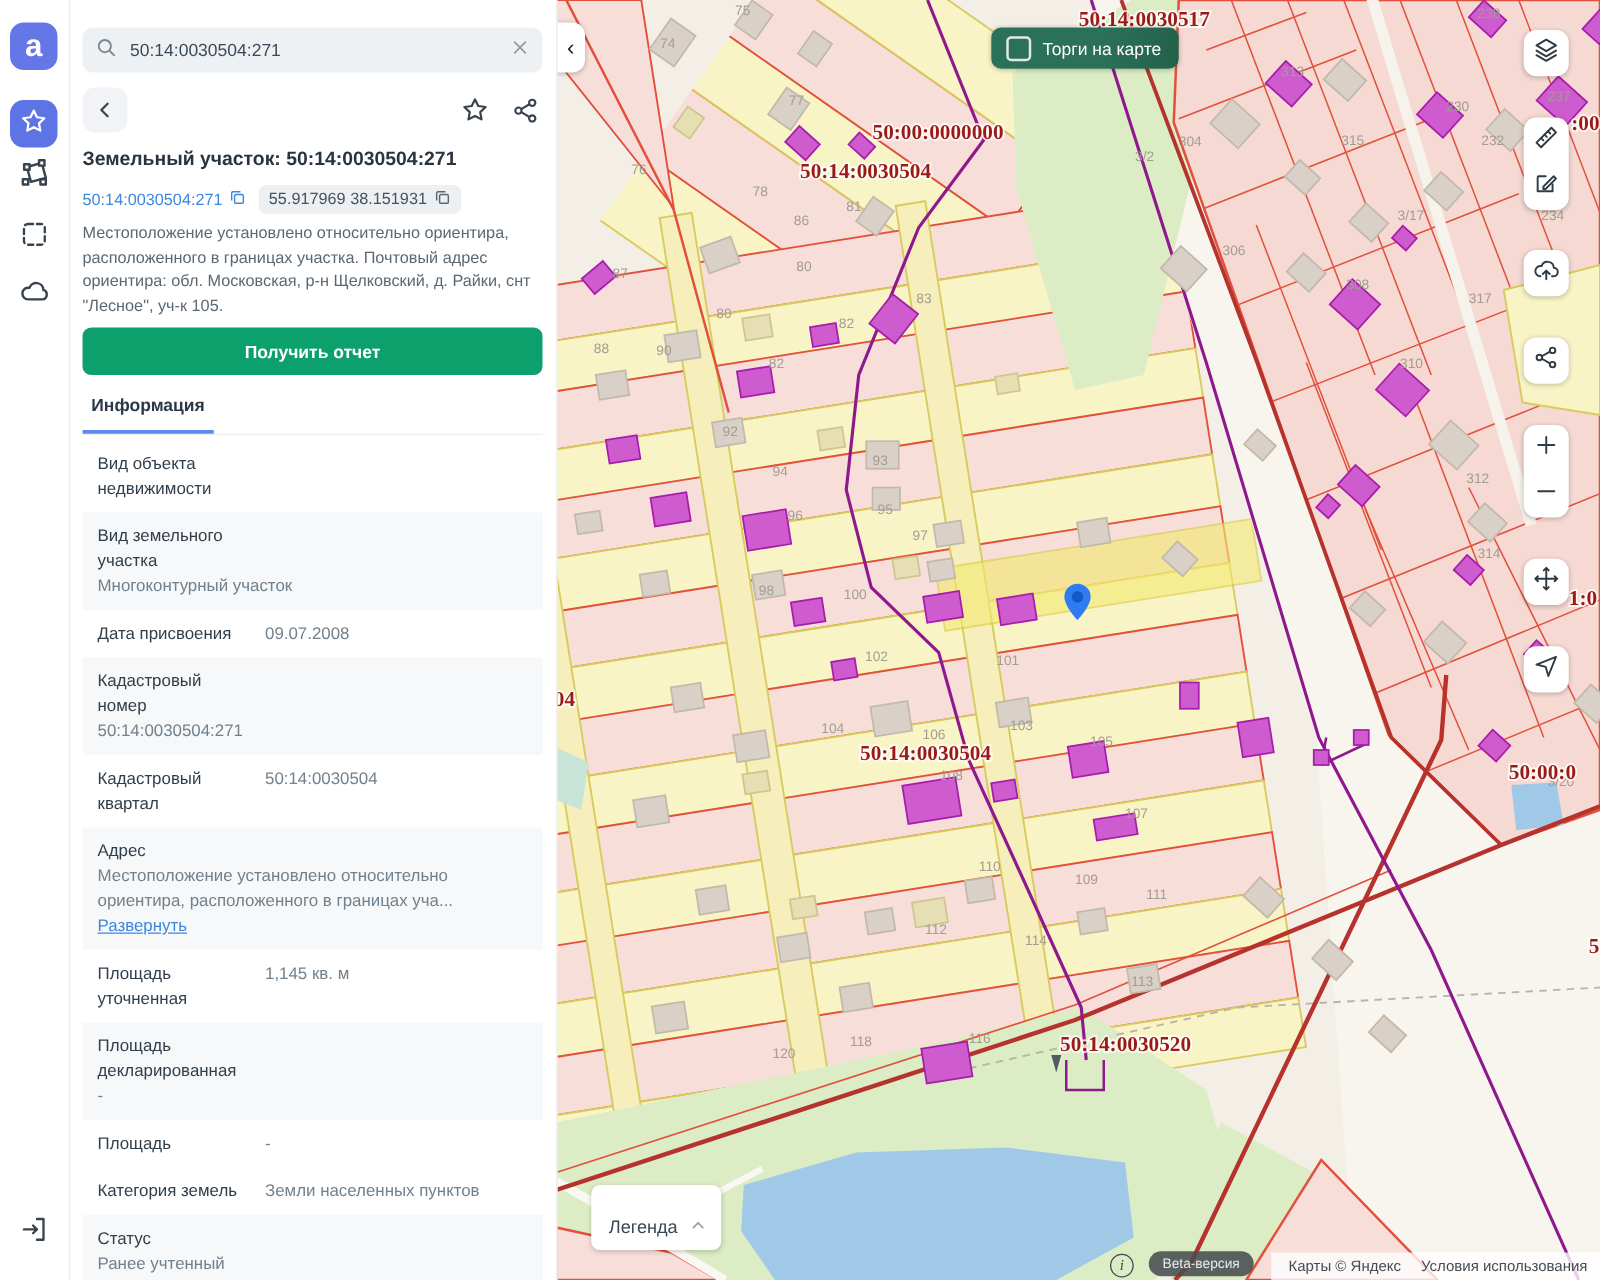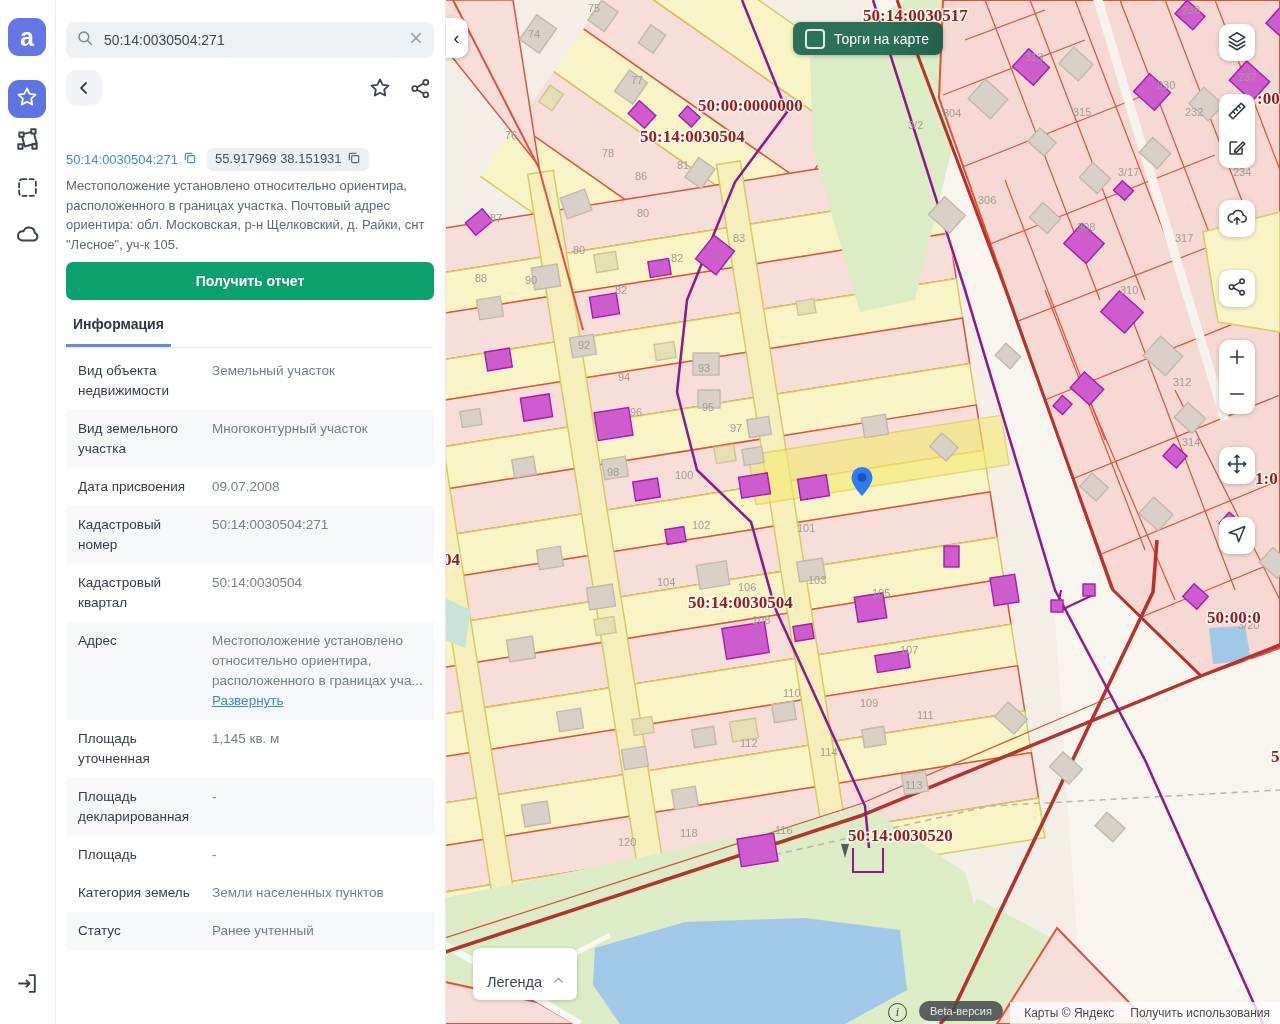--- a/index.html
+++ b/index.html
@@ -38,21 +38,21 @@
   .graychip{display:flex;align-items:flex-start;gap:5px;font-size:13px;color:#46535f;background:#edf0f3;
     border-radius:6px;padding:3px 8px;}
   .desc{position:absolute;left:11px;top:176px;width:368px;font-size:13px;line-height:19.5px;color:#5b6874;}
   .report{position:absolute;left:11px;top:262px;width:368px;height:38px;background:#0ba06c;border:none;
     border-radius:7px;color:#fff;font-size:14px;font-weight:700;font-family:"Liberation Sans",sans-serif;}
   .tabbar{position:absolute;left:11px;top:310px;width:368px;border-bottom:1px solid #eceef1;height:37px;}
   .tab{display:inline-block;font-size:14px;font-weight:700;color:#2b3845;padding:6px 7px 12px 7px;
     border-bottom:3px solid #6188ef;text-align:center;}
   .tbl{position:absolute;left:11px;top:352px;width:368px;}
   .trow{display:flex;padding:9px 0 9px 12px;}
-  .trow.shaded{background:#f6f8f9;}
+  .trow.shaded{background:#f6f8f9;flex-direction:column;}
   .tlabel{width:126px;min-width:126px;font-size:13.5px;color:#313e4b;line-height:20px;padding-right:8px;}
   .tvalue{flex:1;font-size:13.5px;color:#72818e;line-height:20px;padding-right:6px;}
   .tvalue a{color:#3f87de;}
 
   
   .map{position:absolute;left:445px;top:0;width:835px;height:1024px;background:#f3efe7;overflow:hidden;}
   .map svg.base{position:absolute;left:0;top:0;}
   .collapse{position:absolute;left:0;top:18px;width:23px;height:40px;background:#fff;
     border-radius:0 10px 10px 0;box-shadow:0 1px 4px rgba(0,0,0,.25);display:flex;align-items:center;
     justify-content:center;z-index:10;font-size:18px;color:#222;}
@@ -148,20 +148,21 @@
         </div>
       <div class="iconbtn">
           <svg width="23" height="23" viewBox="0 0 24 24" style="stroke:#39434f;fill:none;stroke-width:1.8">
             <circle cx="6" cy="12" r="2.6"></circle>
             <circle cx="17.5" cy="5.5" r="2.6"></circle>
             <circle cx="17.5" cy="18.5" r="2.6"></circle>
             <path d="M8.3 10.8 15.2 6.7M8.3 13.2l6.9 4.1"></path>
           </svg>
         </div>
     </div>
+    <div class="title">Земельный участок: 50:14:0030504:271</div>
     <div class="chips">
       <span class="linkchip">
         <span>50:14:0030504:271</span>
         <span><svg width="14" height="14" viewBox="0 0 24 24" style="stroke:#3f87de;fill:none;stroke-width:2">
               <rect x="8" y="8" width="12" height="12" rx="2"></rect>
               <path d="M16 4H6a2 2 0 0 0-2 2v10"></path>
             </svg></span>
       </span>
       <span class="graychip">
         <span>55.917969 38.151931</span>
@@ -172,21 +173,20 @@
       </span>
     </div>
     <div class="desc">Местоположение установлено относительно ориентира, расположенного в границах участка. Почтовый адрес ориентира: обл. Московская, р-н Щелковский, д. Райки, снт "Лесное", уч-к 105.</div>
     <button class="report">Получить отчет</button>
     <div class="tabbar">
       <span class="tab">Информация</span>
     </div>
     <div class="tbl" id="infoTable">
         <div class="trow">
           <div class="tlabel">Вид объекта недвижимости</div>
-          <div class="tvalue">Земельный участок</div>
         </div>
         <div class="trow shaded">
           <div class="tlabel">Вид земельного участка</div>
           <div class="tvalue">Многоконтурный участок</div>
         </div>
         <div class="trow">
           <div class="tlabel">Дата присвоения</div>
           <div class="tvalue">09.07.2008</div>
         </div>
         <div class="trow shaded">
@@ -558,16 +558,16 @@
           </svg></span>
     </div>
 
     <div class="scale">
         <span>50 m</span>
       </div>
     <div class="infoc">i</div>
     <div class="beta">Beta-версия</div>
     <div class="attrib">
       <span>Карты © Яндекс</span>
-      <span>Получить использования</span>
+      <span>Условия использования</span>
     </div>
   </div>
 </div>
 
 </body></html>

